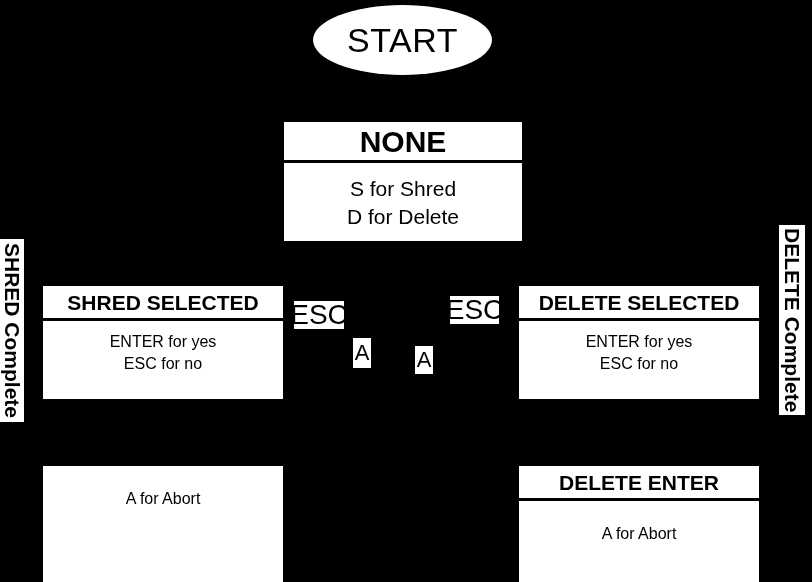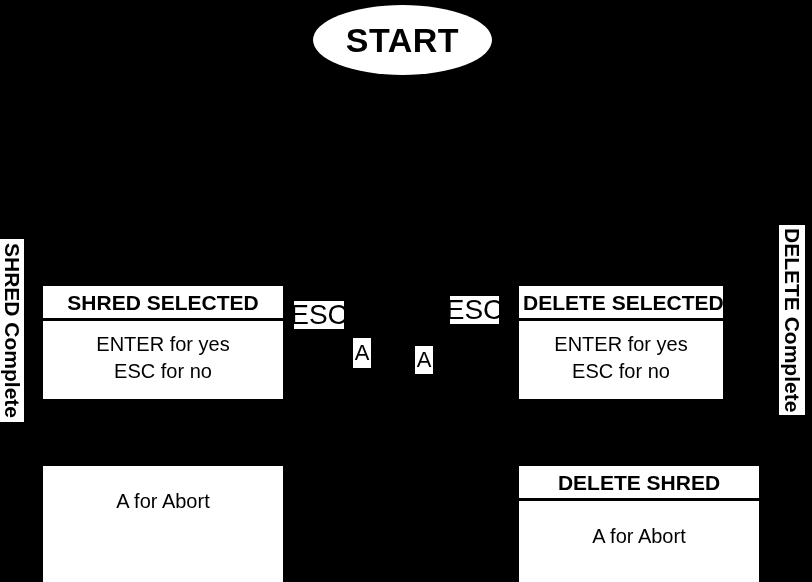--- a/index.html
+++ b/index.html
@@ -27,21 +27,21 @@
     height: 70px;
     background: #ffffff;
     border-radius: 50%;
     display: flex;
     align-items: center;
     justify-content: center;
   }
   .start-node .start-label {
     color: #000000;
     font-size: 34px;
-    font-weight: bold;
+    font-weight: normal;
     letter-spacing: 0.5px;
     line-height: 1;
   }
 
   
   .state-box {
     position: absolute;
     background: #ffffff;
     box-sizing: border-box;
     display: flex;
@@ -52,35 +52,35 @@
     font-size: 21px;
     font-weight: bold;
     text-align: center;
     border-bottom: 3px solid #000000;
     padding: 6px 4px 4px 4px;
     line-height: 1.05;
     white-space: nowrap;
   }
   .state-body {
     color: #000000;
-    font-size: 20px;
+    font-size: 16px;
     text-align: center;
     padding: 10px 4px 6px 4px;
     line-height: 1.35;
     flex: 1 1 auto;
   }
   .state-body .line {
     display: block;
     white-space: nowrap;
   }
 
   
   #state-none        { left: 284px; top: 122px; width: 238px; height: 119px; }
   #state-shred-sel   { left: 43px;  top: 286px; width: 240px; height: 113px; }
-  #state-delete-sel  { left: 519px; top: 286px; width: 204px; height: 113px; }
+  #state-delete-sel  { left: 519px; top: 286px; width: 240px; height: 113px; }
   #state-shred-act   { left: 43px;  top: 466px; width: 240px; height: 130px; }
   #state-delete-act  { left: 519px; top: 466px; width: 240px; height: 130px; }
 
   #state-none .state-title      { font-size: 30px; padding-top: 4px; padding-bottom: 2px; }
   #state-none .state-body       { font-size: 21px; padding-top: 12px; }
 
   #state-shred-act .state-body,
   #state-delete-act .state-body { padding-top: 22px; }
 
   
@@ -135,20 +135,27 @@
   <div class="connector" style="left:402px; top:75px; width:3px; height:47px;"></div>
   <div class="connector" style="left:163px; top:262px; width:3px; height:24px;"></div>
   <div class="connector" style="left:638px; top:262px; width:3px; height:24px;"></div>
   <div class="connector" style="left:163px; top:399px; width:3px; height:67px;"></div>
   <div class="connector" style="left:638px; top:399px; width:3px; height:67px;"></div>
 
   <div class="start-node">
     <span class="start-label">START</span>
   </div>
 
+  <div class="state-box" id="state-none">
+    <div class="state-title">NONE</div>
+    <div class="state-body">
+      <span class="line">S for Shred</span>
+      <span class="line">D for Delete</span>
+    </div>
+  </div>
 
   <div class="state-box" id="state-shred-sel">
     <div class="state-title">SHRED SELECTED</div>
     <div class="state-body">
       <span class="line">ENTER for yes</span>
       <span class="line">ESC for no</span>
     </div>
   </div>
 
   <div class="state-box" id="state-delete-sel">
@@ -159,21 +166,21 @@
     </div>
   </div>
 
   <div class="state-box" id="state-shred-act">
     <div class="state-body">
       <span class="line">A for Abort</span>
     </div>
   </div>
 
   <div class="state-box" id="state-delete-act">
-    <div class="state-title">DELETE SHRED</div>
+    <div class="state-title">DELETE ENTER</div>
     <div class="state-body">
       <span class="line">A for Abort</span>
     </div>
   </div>
 
   <div class="elabel" id="label-esc-left">ESC</div>
   <div class="elabel" id="label-esc-right">ESC</div>
   <div class="elabel" id="label-a-left">A</div>
   <div class="elabel" id="label-a-right">A</div>
 

